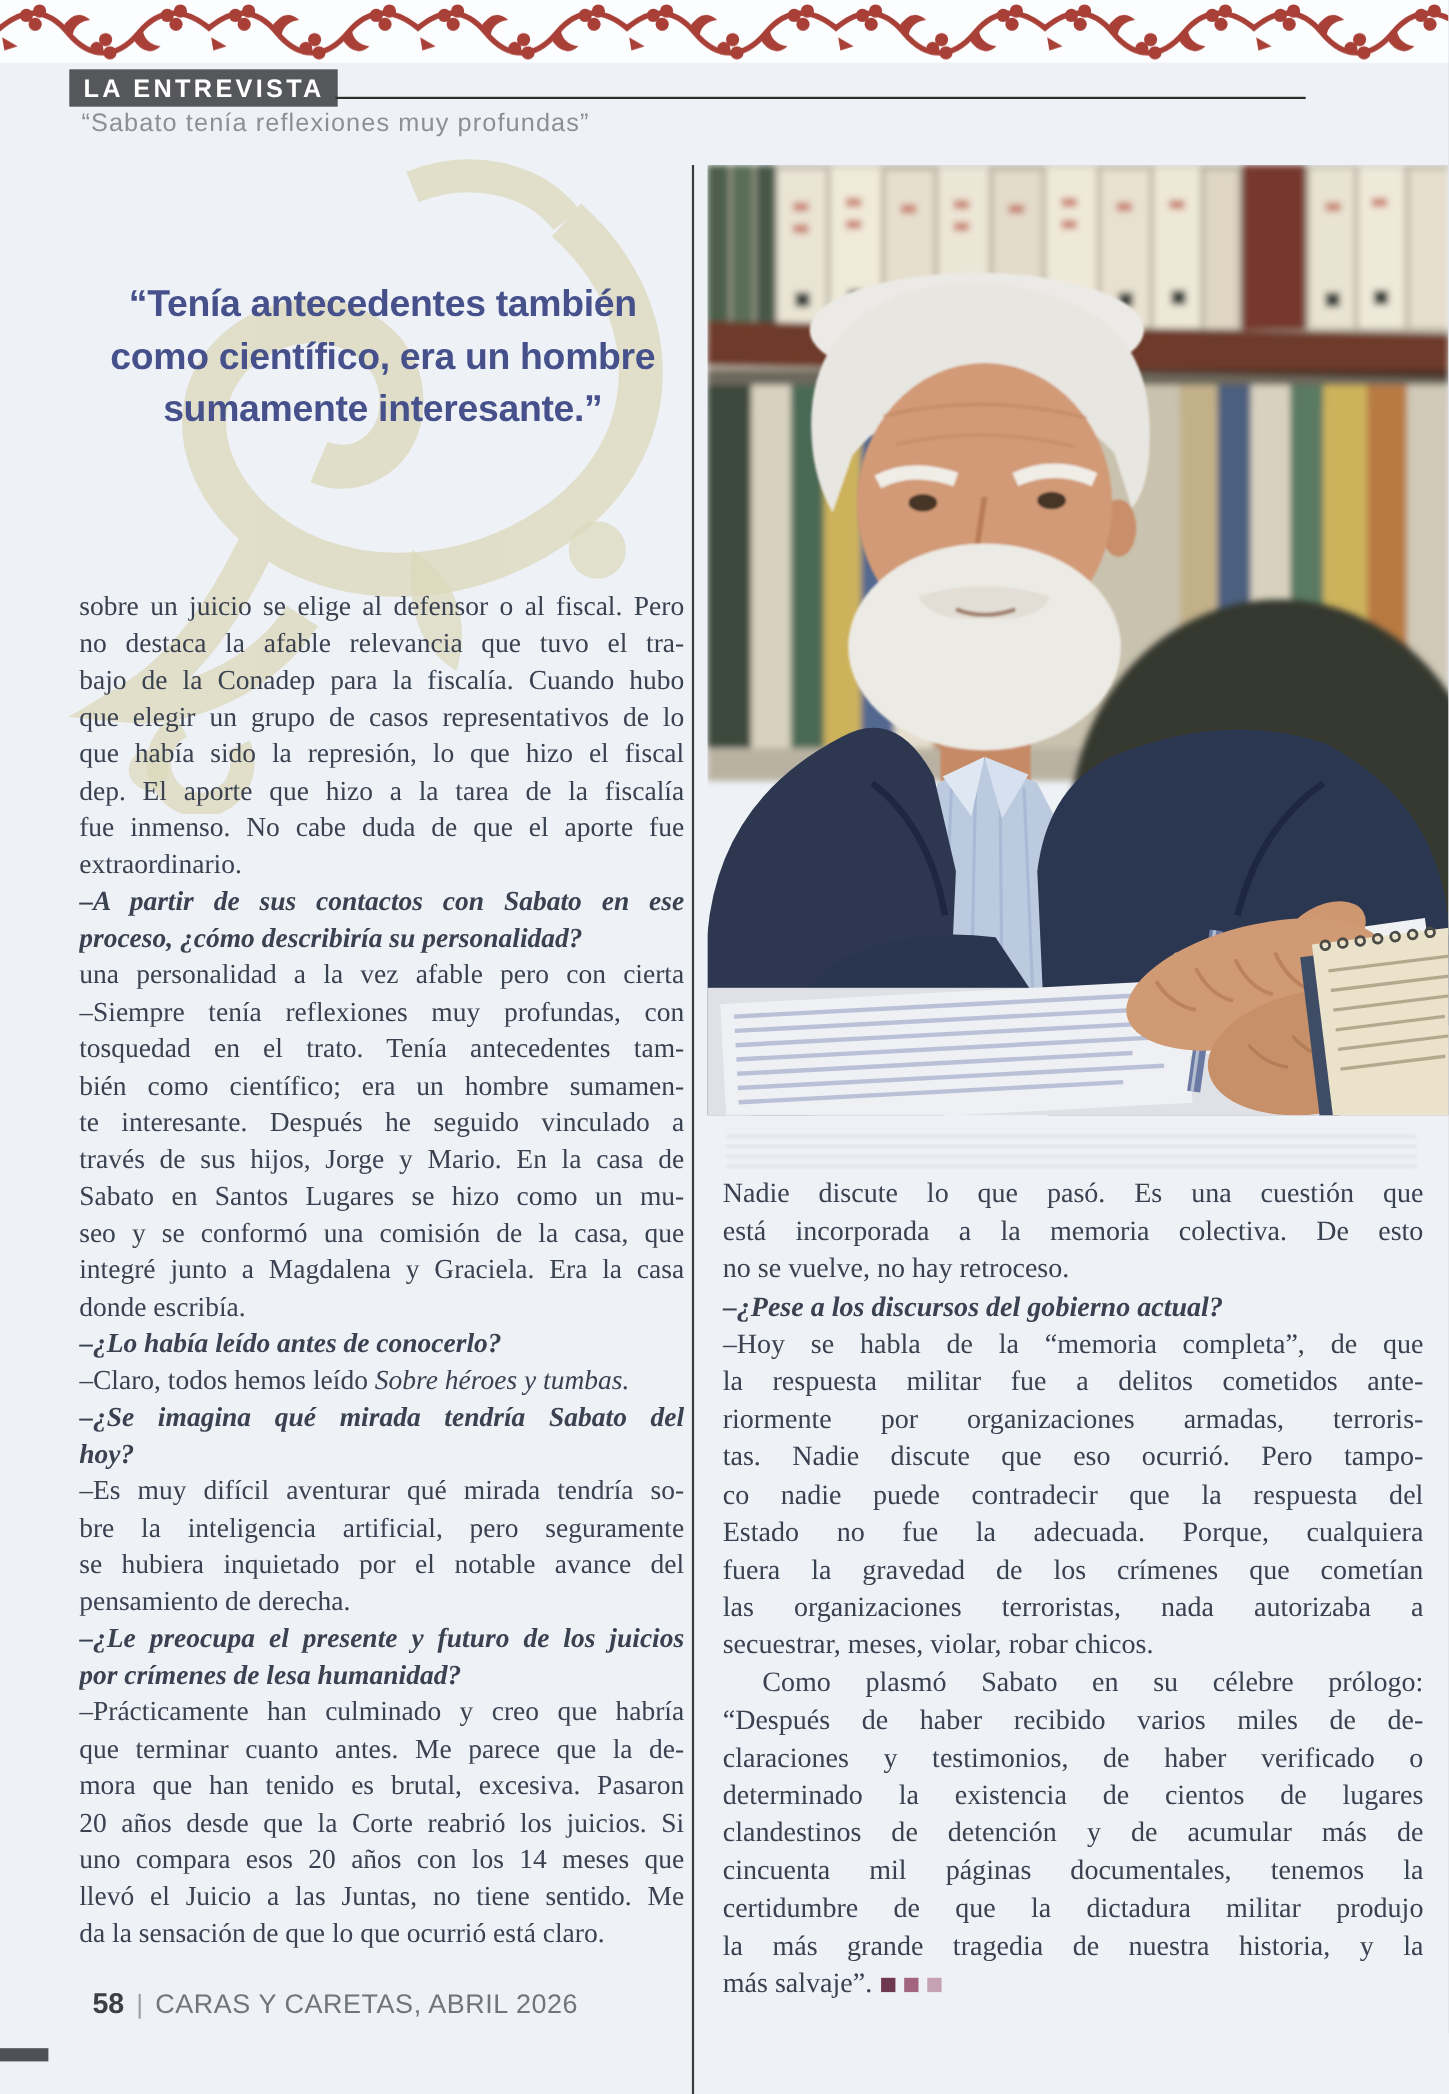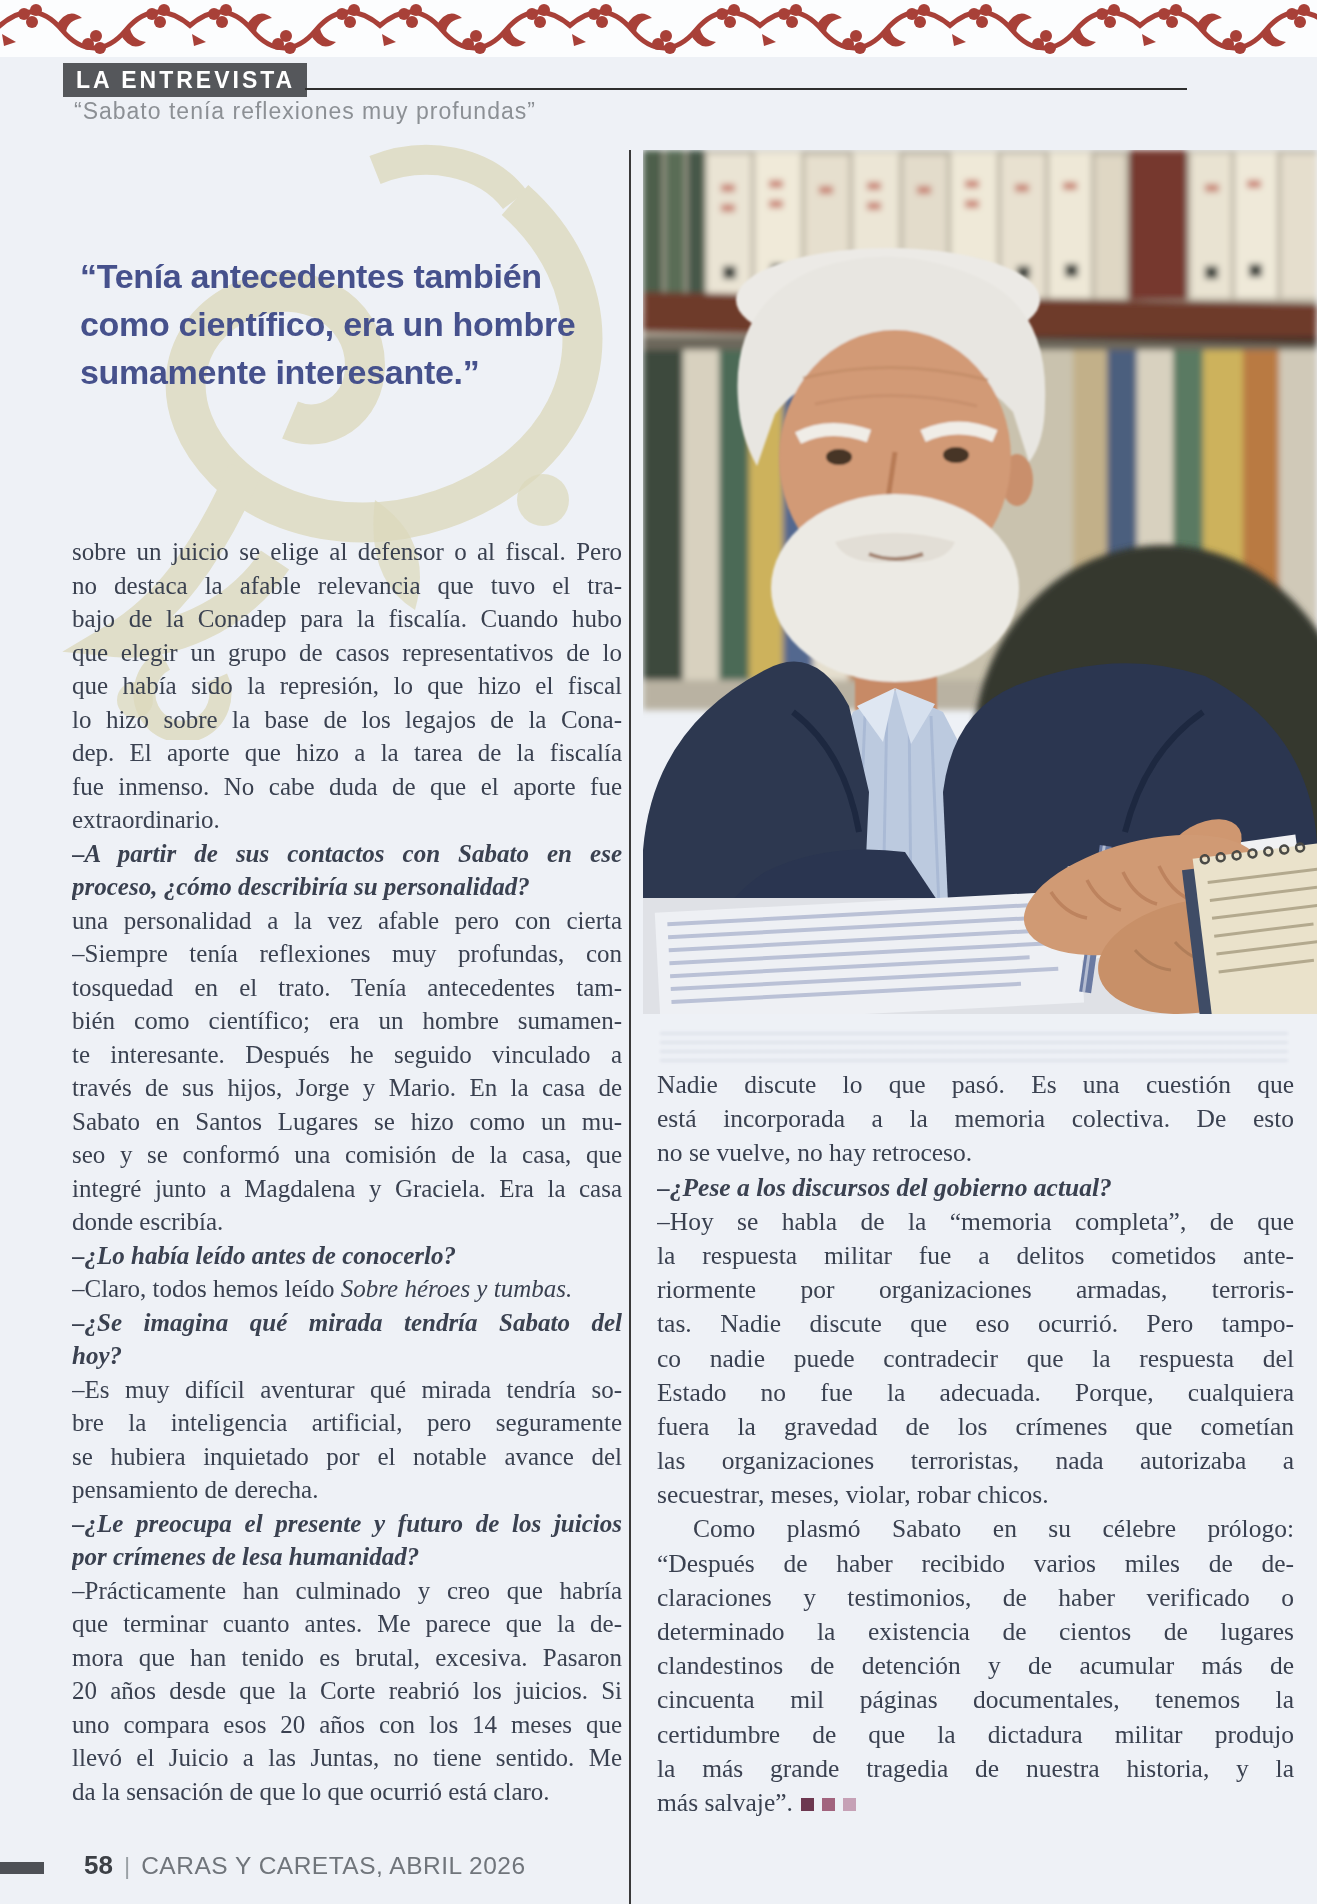--- a/index.html
+++ b/index.html
@@ -10,21 +10,21 @@
   
   .section-box{position:absolute;left:63px;top:63px;height:34px;line-height:34px;
         background:#55575b;color:#ffffff;font-family:"Liberation Sans",sans-serif;
         font-weight:bold;font-size:23px;letter-spacing:3px;padding:0 12px 0 13px;}
   .header-rule{position:absolute;left:305px;top:88px;width:882px;height:2px;background:#2e2e2e;}
   .subtitle{position:absolute;left:74px;top:98px;font-family:"Liberation Sans",sans-serif;
         font-size:23px;letter-spacing:1px;color:#8c9095;}
   
   .watermark{position:absolute;left:45px;top:140px;}
   
-  .pull-quote{position:absolute;left:80px;top:252px;width:536px;text-align:left;
+  .pull-quote{position:absolute;left:80px;top:252px;width:536px;text-align:center;
         font-family:"Liberation Sans",sans-serif;font-weight:bold;font-size:34px;
         line-height:48px;color:#46518c;letter-spacing:-0.3px;}
   
   .photo{position:absolute;left:643px;top:150px;width:674px;height:864px;overflow:hidden;}
   
   .divider{position:absolute;left:629px;top:150px;width:2px;height:1754px;background:#3a3a3a;}
   
   .ghost{position:absolute;left:660px;top:1026px;width:628px;height:36px;opacity:.45;
         background:repeating-linear-gradient(0deg,rgba(148,158,180,.35) 0 3px,rgba(0,0,0,0) 3px 9px);
         filter:blur(1.6px);}
@@ -34,21 +34,21 @@
   .col2{left:657px;top:1068px;width:637px;font-size:25.5px;}
   .ln{height:33.5px;line-height:33.5px;overflow:hidden;text-align:justify;text-align-last:justify;}
   .col2 .ln{height:34.2px;line-height:34.2px;}
   .ln.end{text-align-last:left;}
   .ln.q{font-weight:bold;font-style:italic;}
   .ln.ind{text-indent:36px;}
   .ln i{font-style:italic;}
   .sq{display:inline-block;width:13px;height:13px;margin-left:8px;}
   
   .footer-bar{position:absolute;left:0;top:1862px;width:44px;height:12px;background:#4e5156;}
-  .footer{position:absolute;left:84px;top:1850px;display:flex;align-items:baseline;
+  .footer{position:absolute;left:84px;top:1806px;display:flex;align-items:baseline;
         font-family:"Liberation Sans",sans-serif;}
   .page-num{font-size:26px;font-weight:bold;color:#3c4046;}
   .footer-sep{font-size:24px;color:#9aa0a5;margin:0 11px;}
   .footer-mag{font-size:24.5px;color:#70757b;letter-spacing:.5px;}
 </style>
 </head>
 <body>
 
 <div class="page">
 
@@ -283,21 +283,20 @@
   <div class="divider"></div>
 
   <div class="ghost"></div>
 
   <div class="col col1">
       <div class="ln">sobre un juicio se elige al defensor o al fiscal. Pero</div>
       <div class="ln">no destaca la afable relevancia que tuvo el tra-</div>
       <div class="ln">bajo de la Conadep para la fiscalía. Cuando hubo</div>
       <div class="ln">que elegir un grupo de casos representativos de lo</div>
       <div class="ln">que había sido la represión, lo que hizo el fiscal</div>
-      <div class="ln">lo hizo sobre la base de los legajos de la Cona-</div>
       <div class="ln">dep. El aporte que hizo a la tarea de la fiscalía</div>
       <div class="ln">fue inmenso. No cabe duda de que el aporte fue</div>
       <div class="ln end">extraordinario.</div>
       <div class="ln q">–A partir de sus contactos con Sabato en ese</div>
       <div class="ln q end">proceso, ¿cómo describiría su personalidad?</div>
       <div class="ln">una personalidad a la vez afable pero con cierta</div>
       <div class="ln">–Siempre tenía reflexiones muy profundas, con</div>
       <div class="ln">tosquedad en el trato. Tenía antecedentes tam-</div>
       <div class="ln">bién como científico; era un hombre sumamen-</div>
       <div class="ln">te interesante. Después he seguido vinculado a</div>

